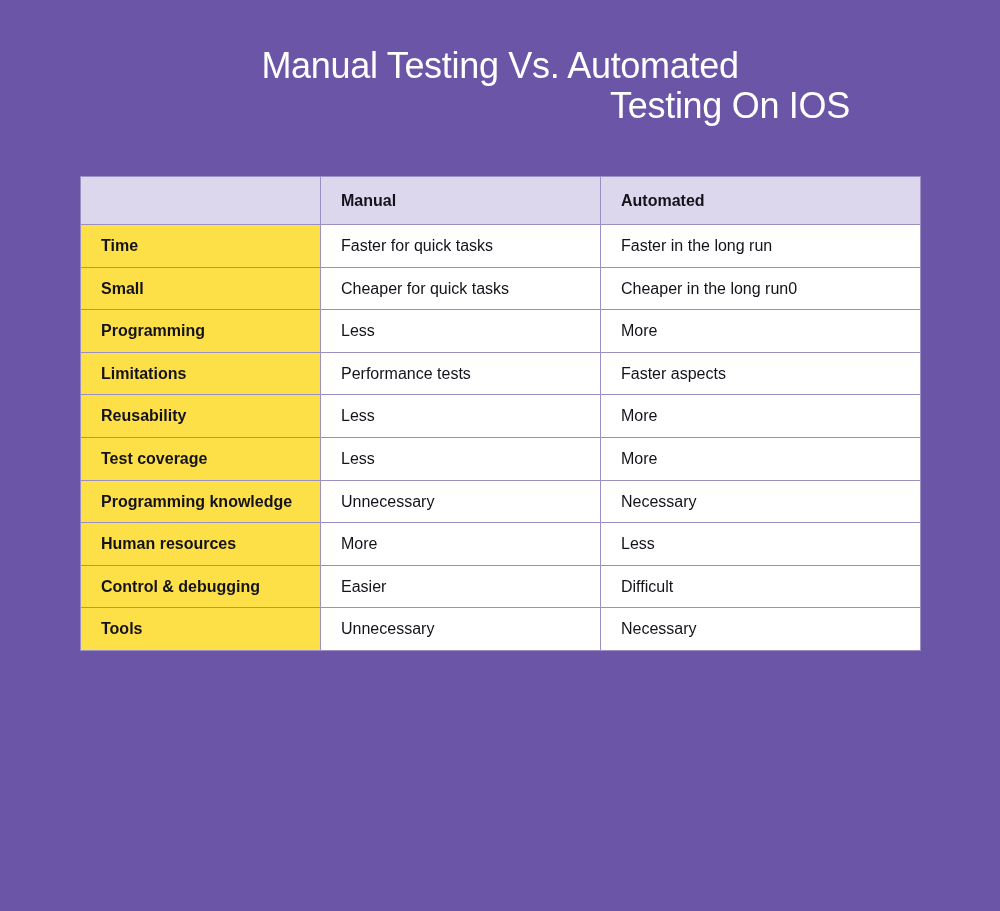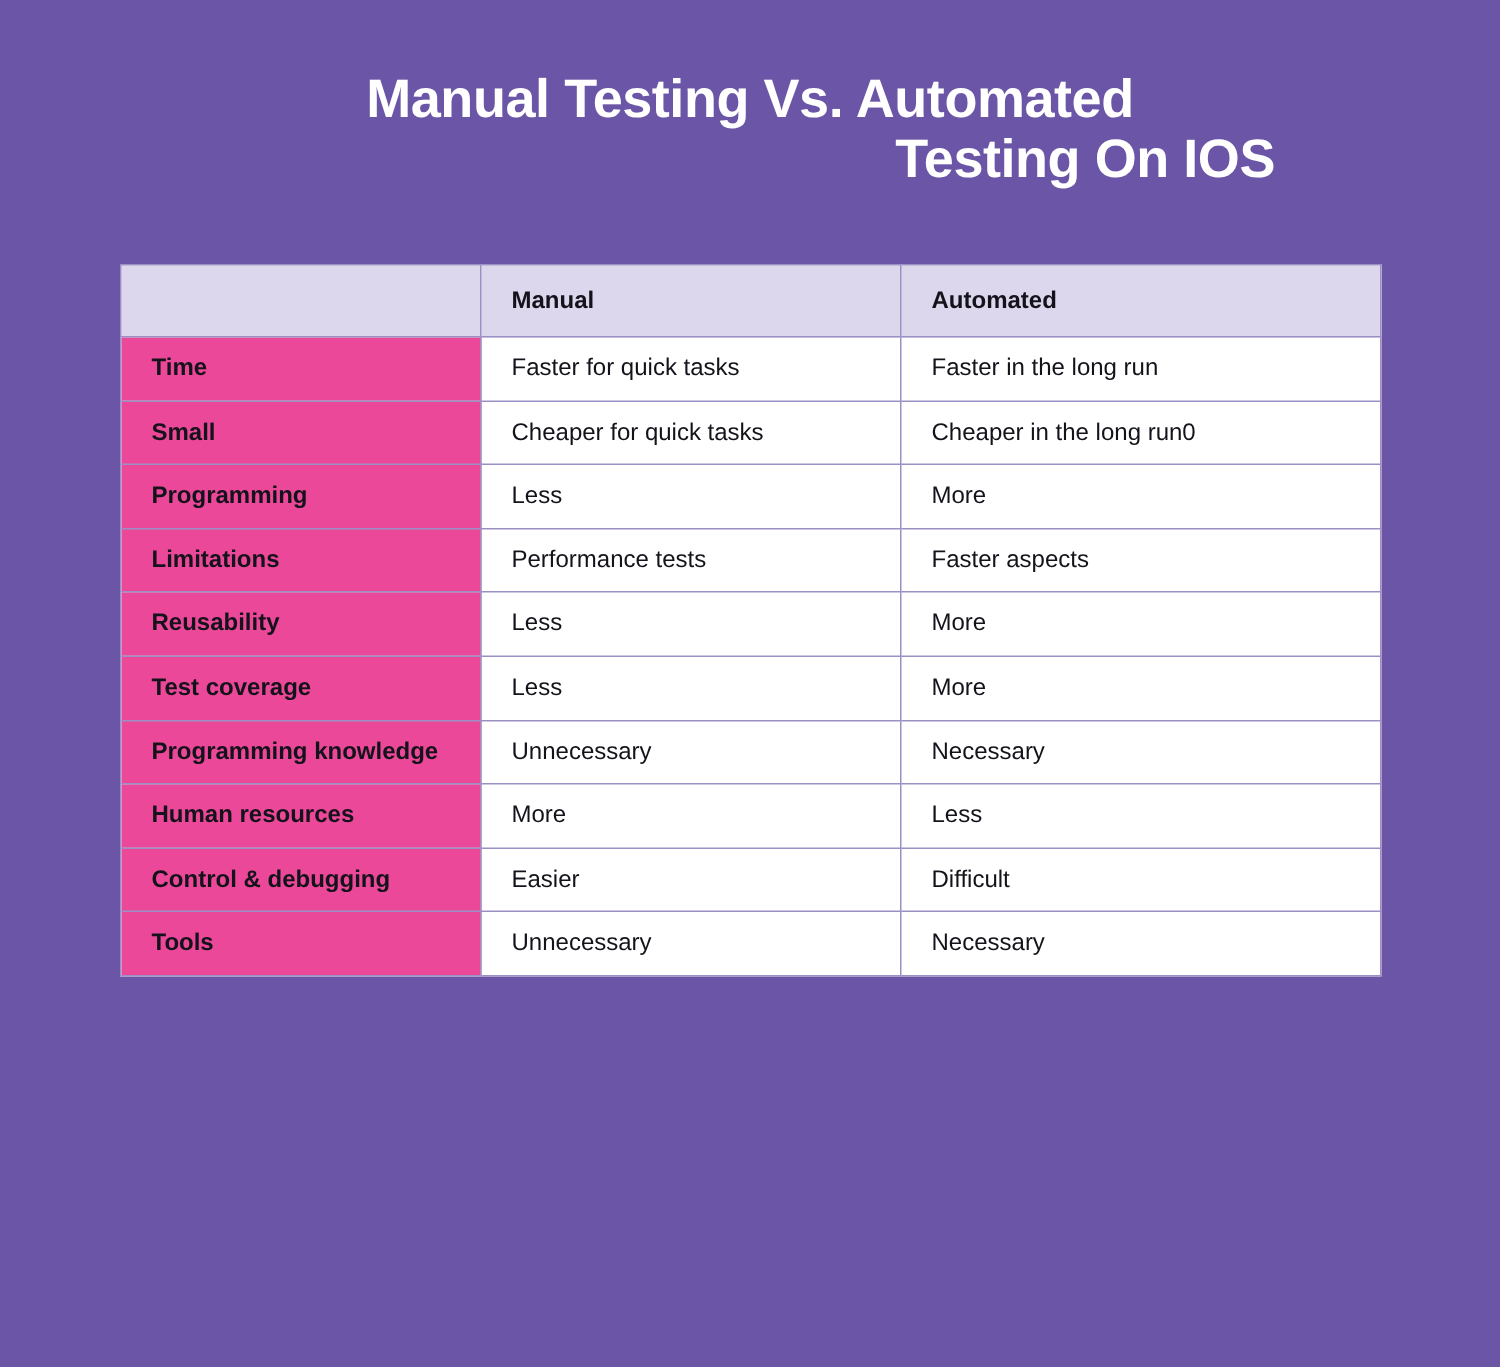--- a/index.html
+++ b/index.html
@@ -16,21 +16,21 @@
   .page {
     width: 1000px;
     height: 911px;
     position: relative;
     box-sizing: border-box;
   }
   .title {
     color: #ffffff;
     text-align: center;
     font-size: 36px;
-    font-weight: bold;
+    font-weight: normal;
     line-height: 1.12;
     letter-spacing: -0.3px;
     padding: 46px 150px 0 150px;
     box-sizing: border-box;
   }
   .title .line2 {
     display: block;
     text-align: right;
   }
   .table-wrap {
@@ -63,21 +63,21 @@
     font-weight: bold;
     height: 48px;
     padding-top: 12px;
     padding-bottom: 12px;
   }
   table.cmp thead th.empty {
     font-weight: normal;
   }
   table.cmp tbody th {
     font-weight: bold;
-    background: #ec4899;
+    background: #fde047;
     margin-top: 36px;
   }
   table.cmp tbody td {
     font-weight: normal;
   }
 </style>
 </head>
 <body>
 
 <div class="page">

